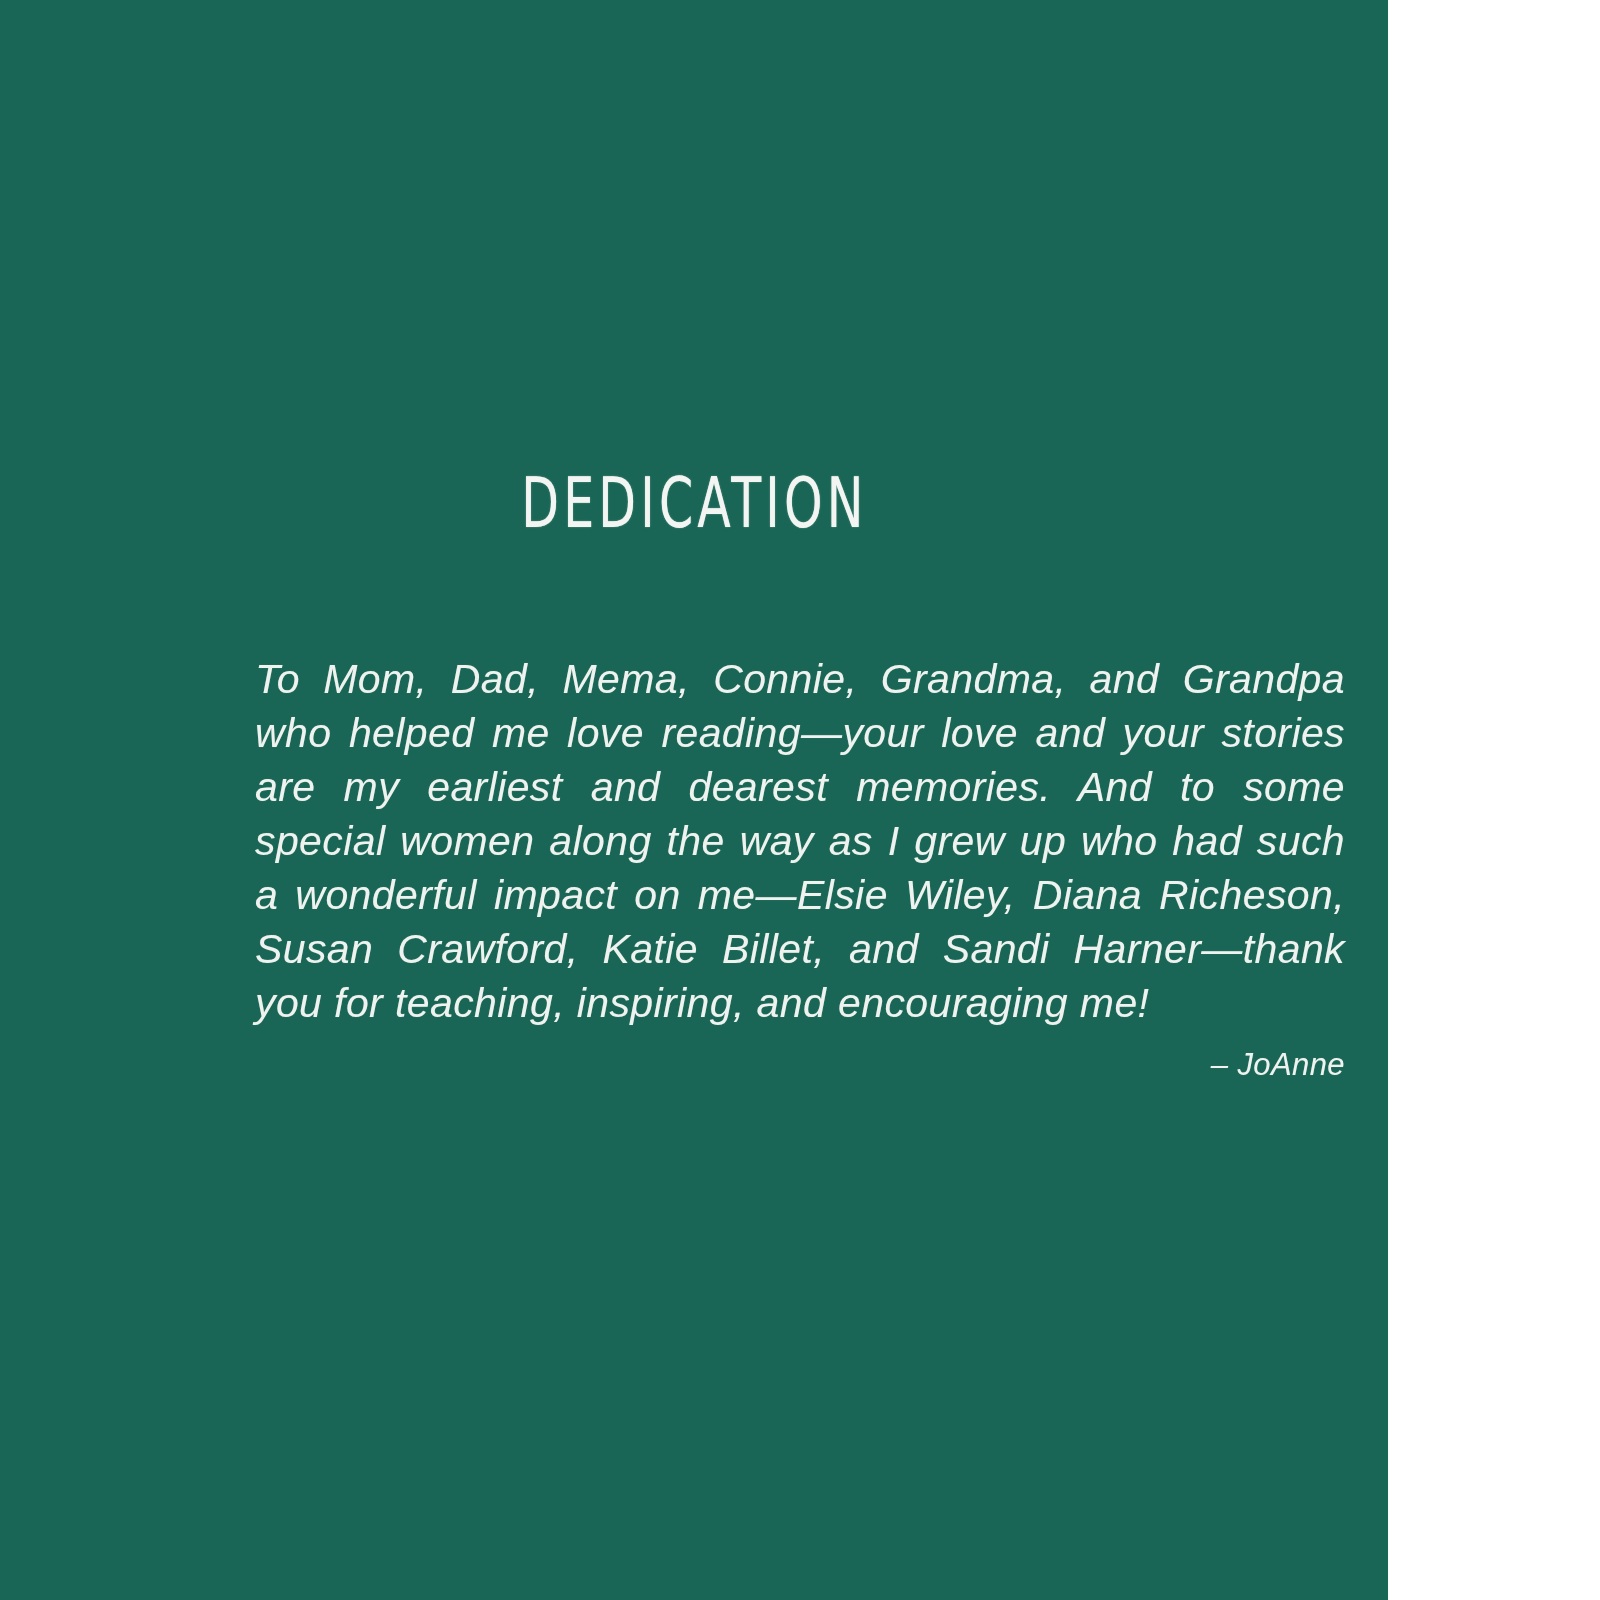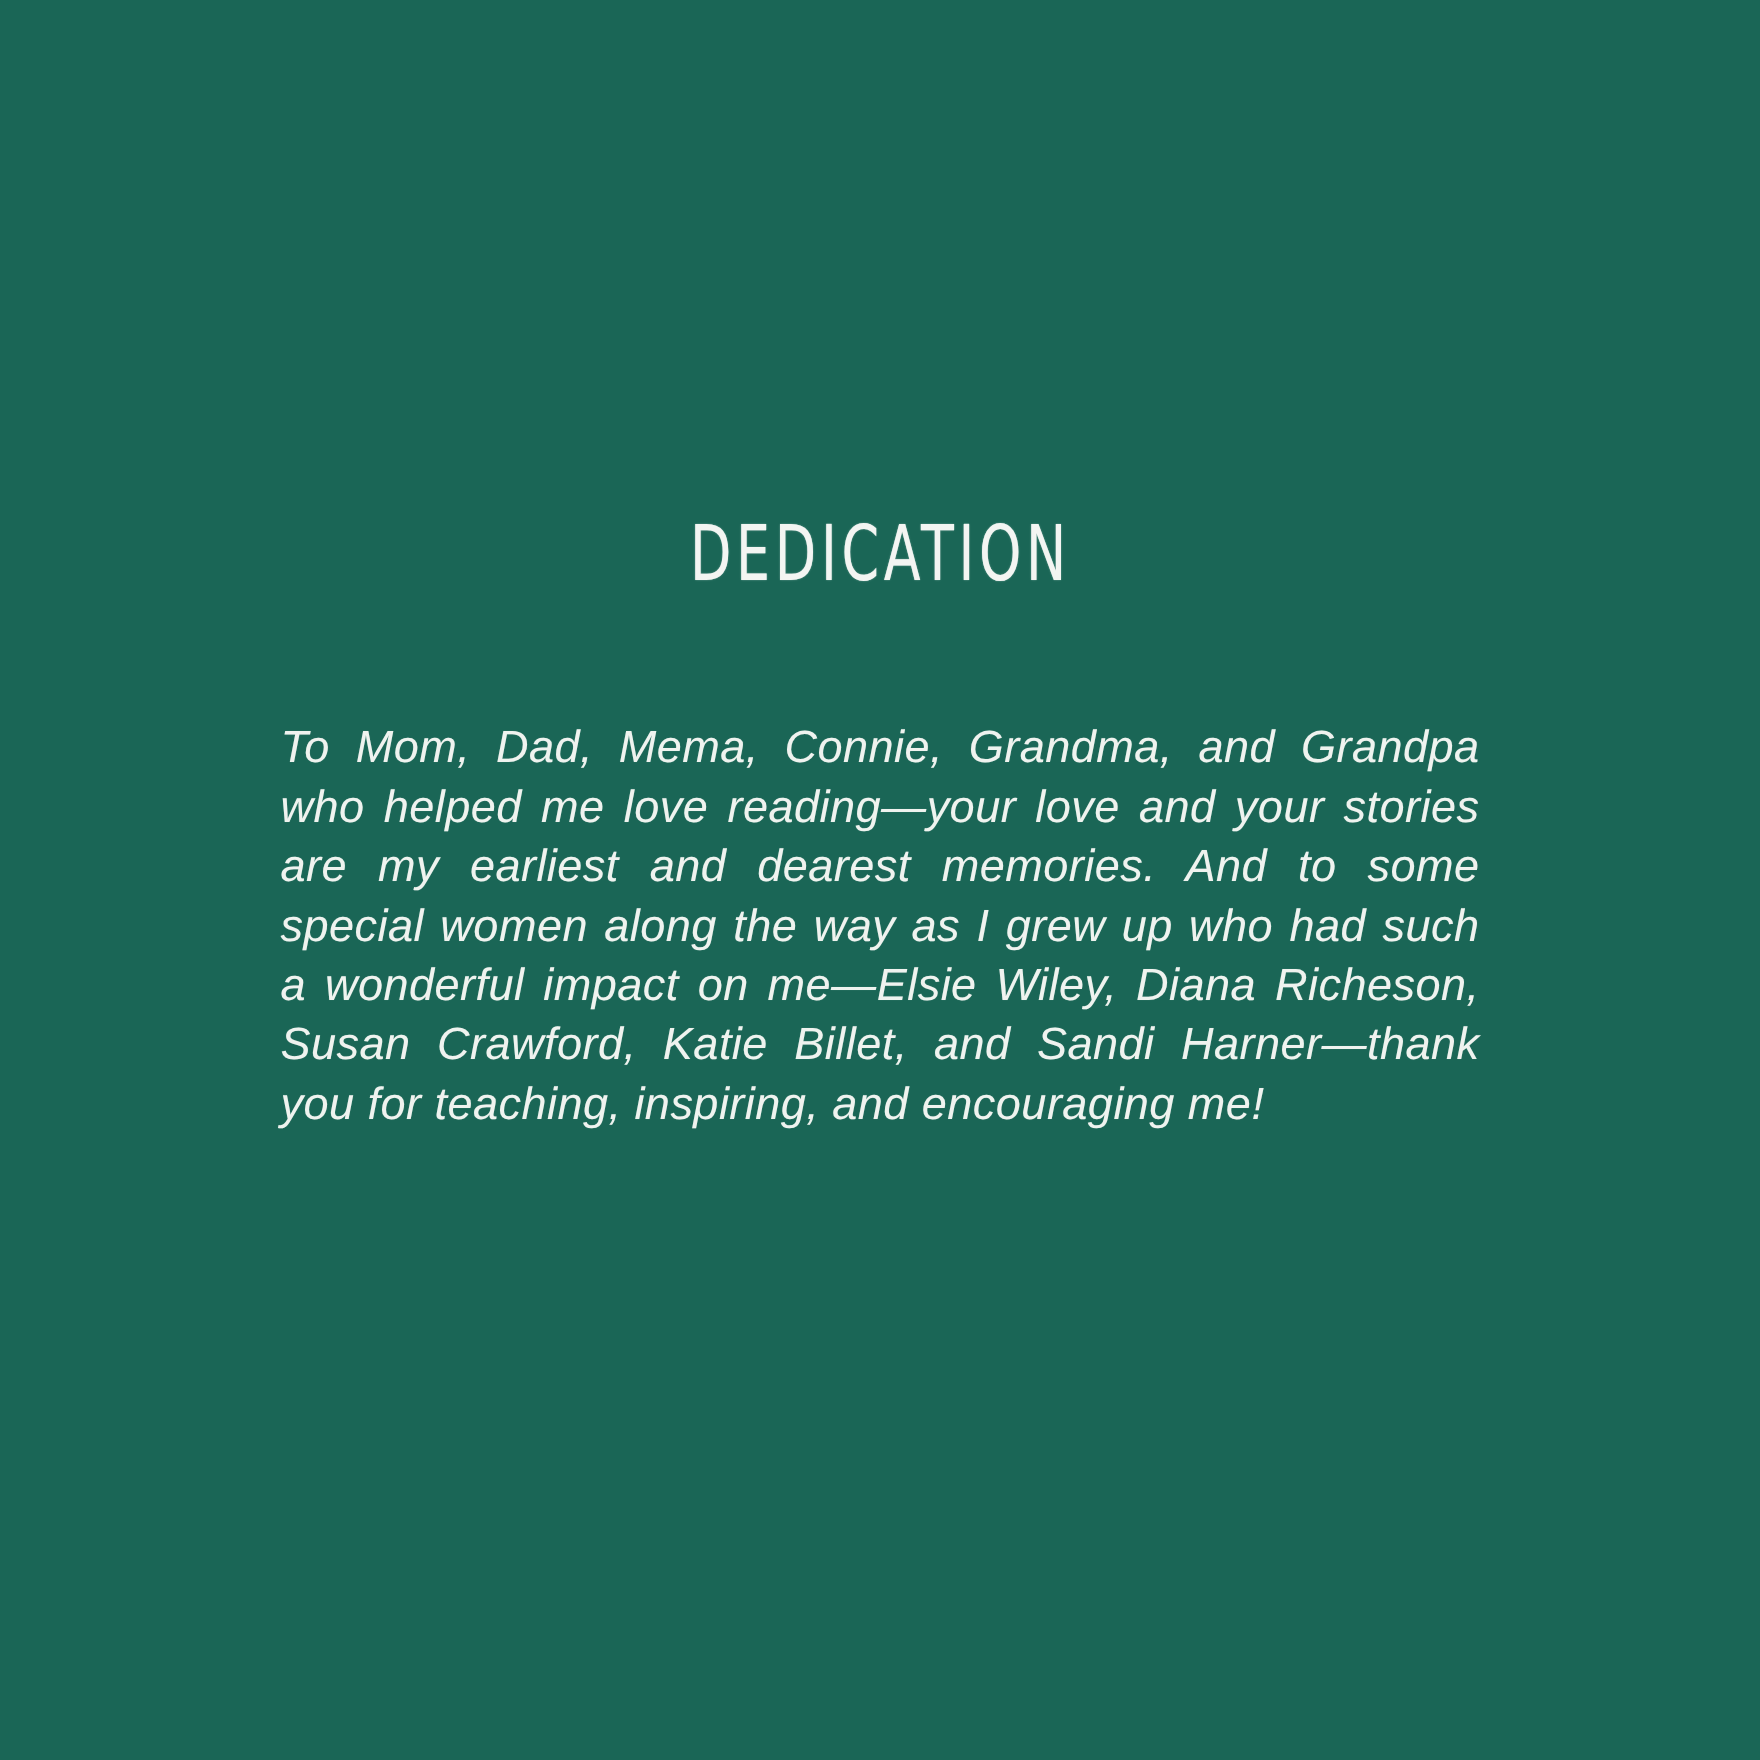--- a/index.html
+++ b/index.html
@@ -1,21 +1,21 @@
 <!DOCTYPE html>
 <html><head>
 <meta charset="utf-8">
 <style>
   html, body {
     margin: 0;
     padding: 0;
   }
   .page {
     position: relative;
-    width: 1600px;
+    width: 1388px;
     height: 1600px;
     background: #1A6656;
     overflow: hidden;
     font-family: "Liberation Sans", sans-serif;
   }
   .title {
     position: absolute;
     top: 462px;
     left: 0;
     width: 100%;
@@ -63,14 +63,15 @@
   }
 </style>
 </head>
 <body>
 
 <div class="page" style="background: rgb(26, 102, 86); color: rgb(239, 243, 239);">
   <h1 class="title"><span class="title-inner">DEDICATION</span></h1>
 
   <div class="dedication-block">
     <p class="dedication-text">To Mom, Dad, Mema, Connie, Grandma, and Grandpa who helped me love reading—your love and your stories are my earliest and dearest memories. And to some special women along the way as I grew up who had such a wonderful impact on me—Elsie Wiley, Diana Richeson, Susan Crawford, Katie Billet, and Sandi Harner—thank you for teaching, inspiring, and encouraging me!</p>
+    <div class="signature">– JoAnne</div>
   </div>
 </div>
 
 </body></html>

